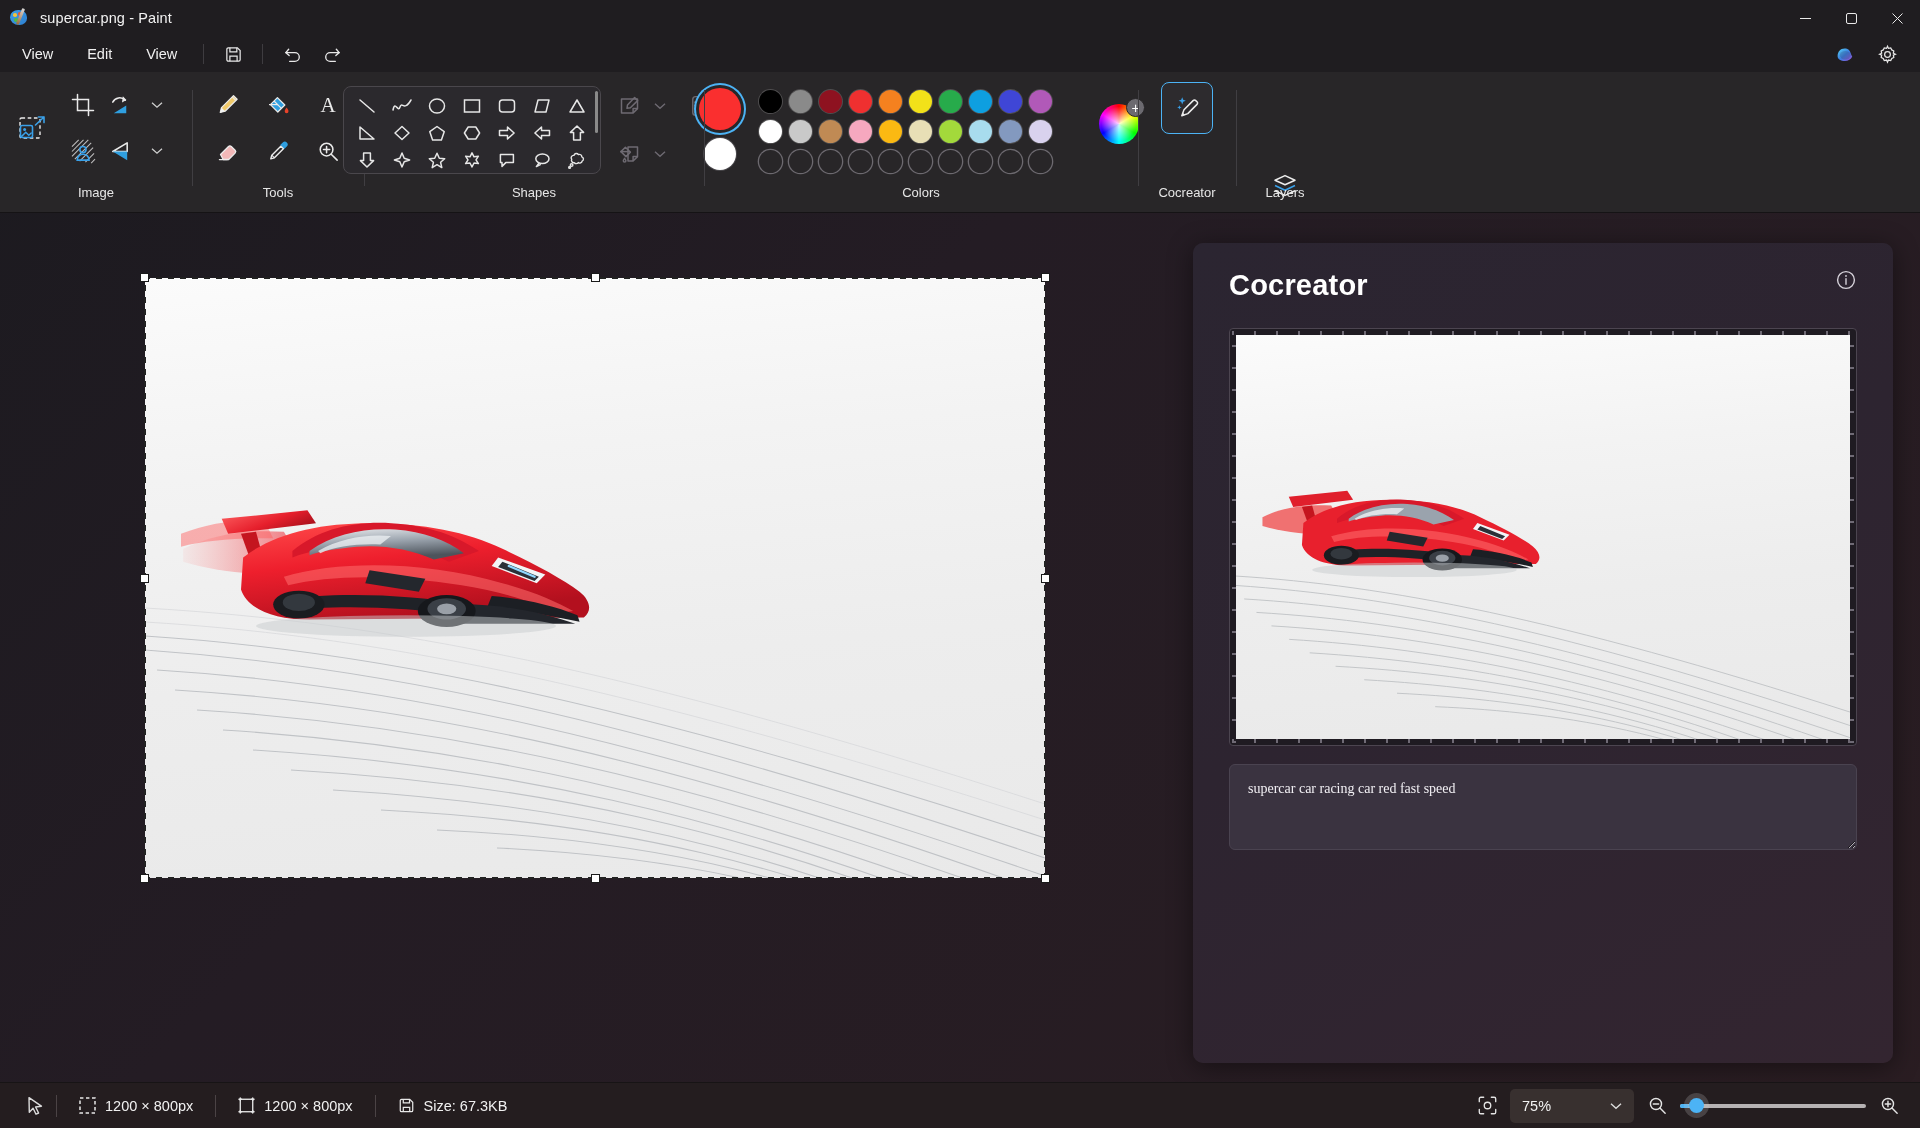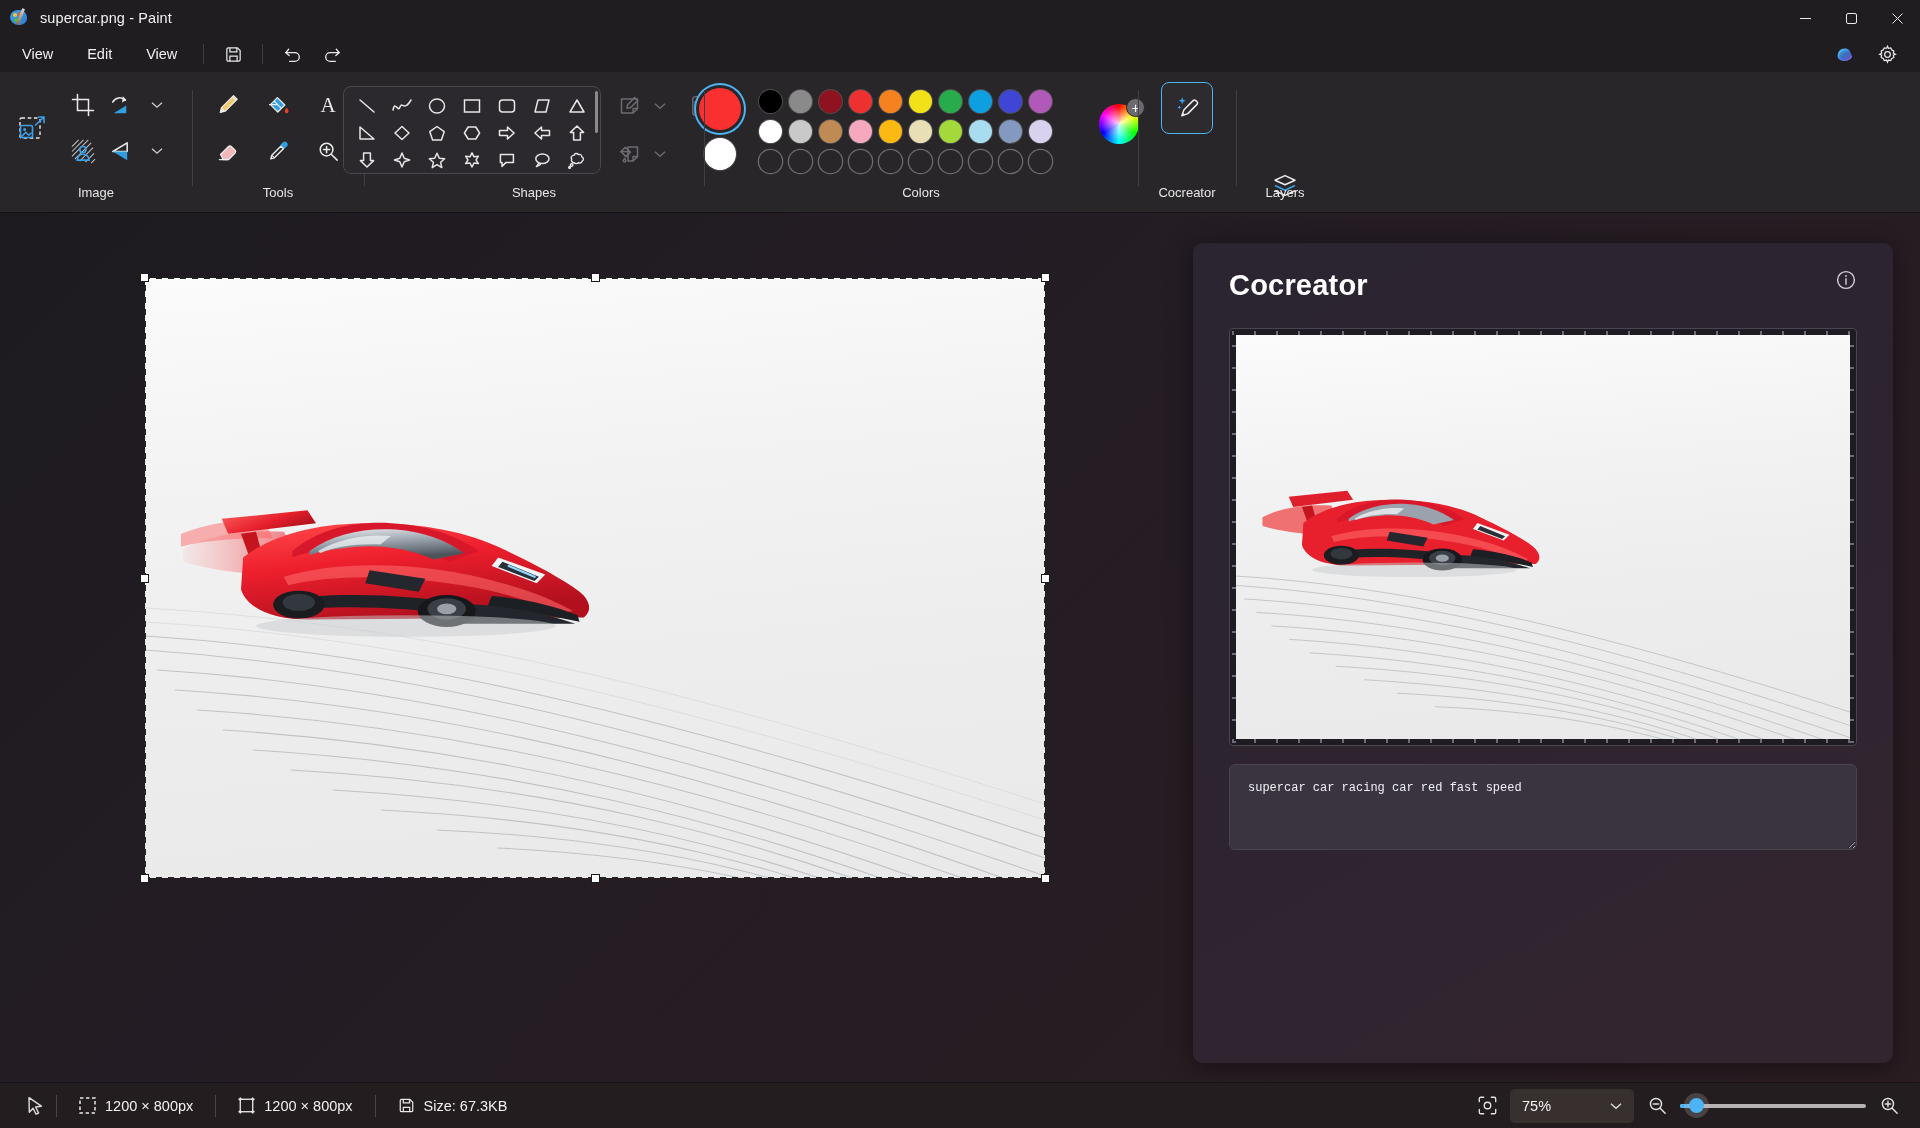--- a/index.html
+++ b/index.html
@@ -227,22 +227,22 @@
   .cc-dots-v {
     position: absolute; top: 2px; bottom: 2px; width: 4px;
     background-image: repeating-linear-gradient(0deg, #6f6a75 0 2px, transparent 2px 22px);
   }
   .cc-dots-v.l { left: 2px; } .cc-dots-v.r { right: 2px; }
   .cc-label-row { margin-top: 34px; display: flex; align-items: center; justify-content: space-between; }
   .cc-label { font-size: 18.5px; font-weight: 700; color: #ffffff; }
   .cc-input {
     margin-top: 18px; width: 100%; height: 86px;
     background: #3a3340; border: 1px solid #4a4350; border-radius: 6px;
-    padding: 16px 18px; font-size: 12px; color: #f2f0f4;
-    font-family: Liberation Mono, monospace;
+    padding: 16px 18px; font-size: 14px; color: #f2f0f4;
+    font-family: Liberation Serif, serif;
   }
   .cc-input::placeholder { color: #a49fa8; }
 
   
   .statusbar {
     height: 46px; flex: 0 0 46px; display: flex; align-items: center;
     background: #241d1f; padding: 0 14px; gap: 0; position: relative; z-index: 30;
     border-top: 1px solid #171415;
   }
   .sb-cursor { width: 42px; display: flex; align-items: center; justify-content: center; color: #dcdcdc; }

